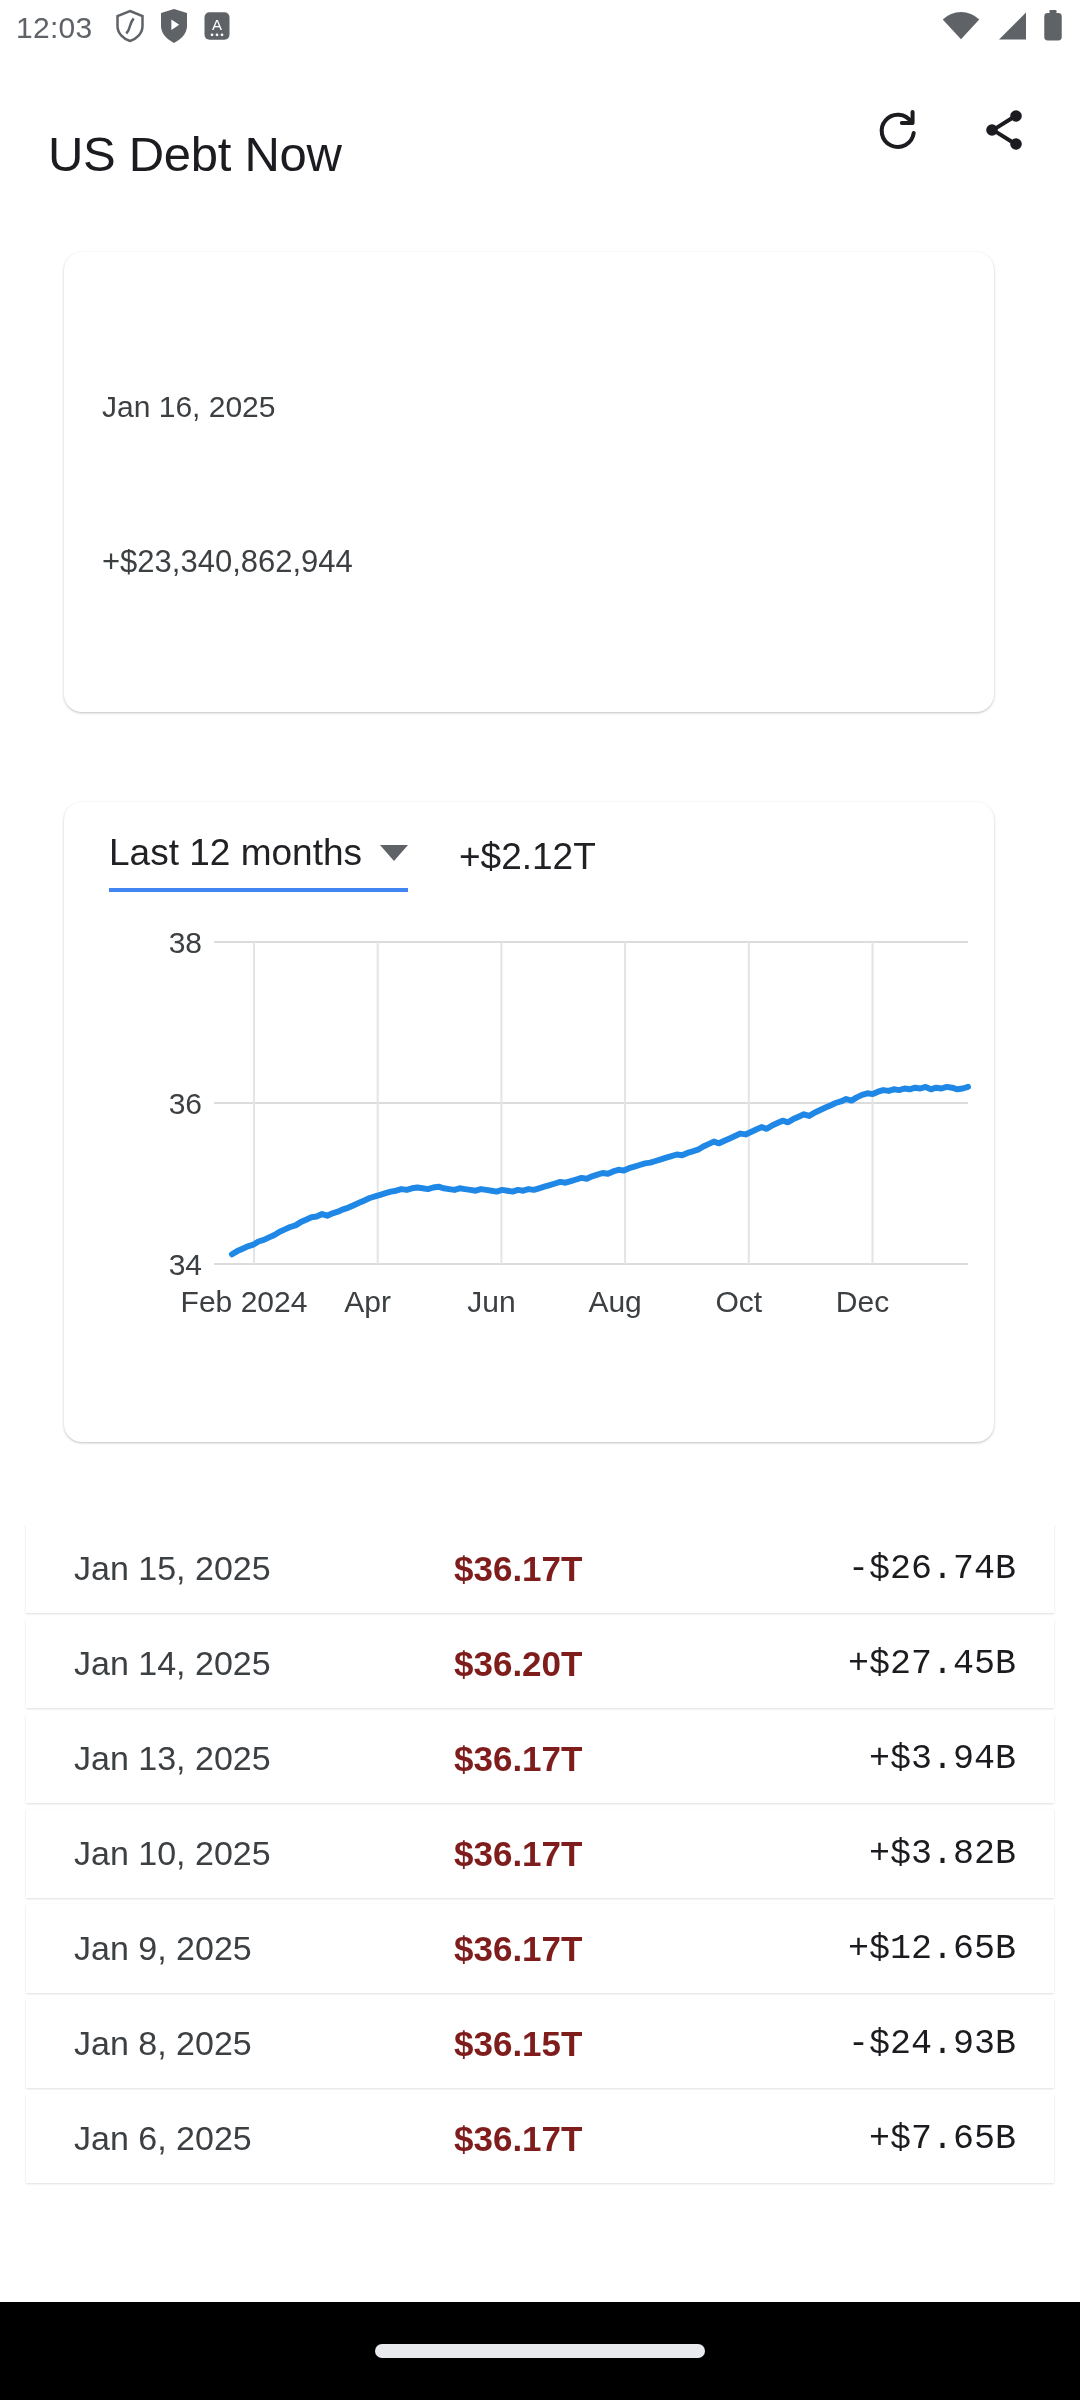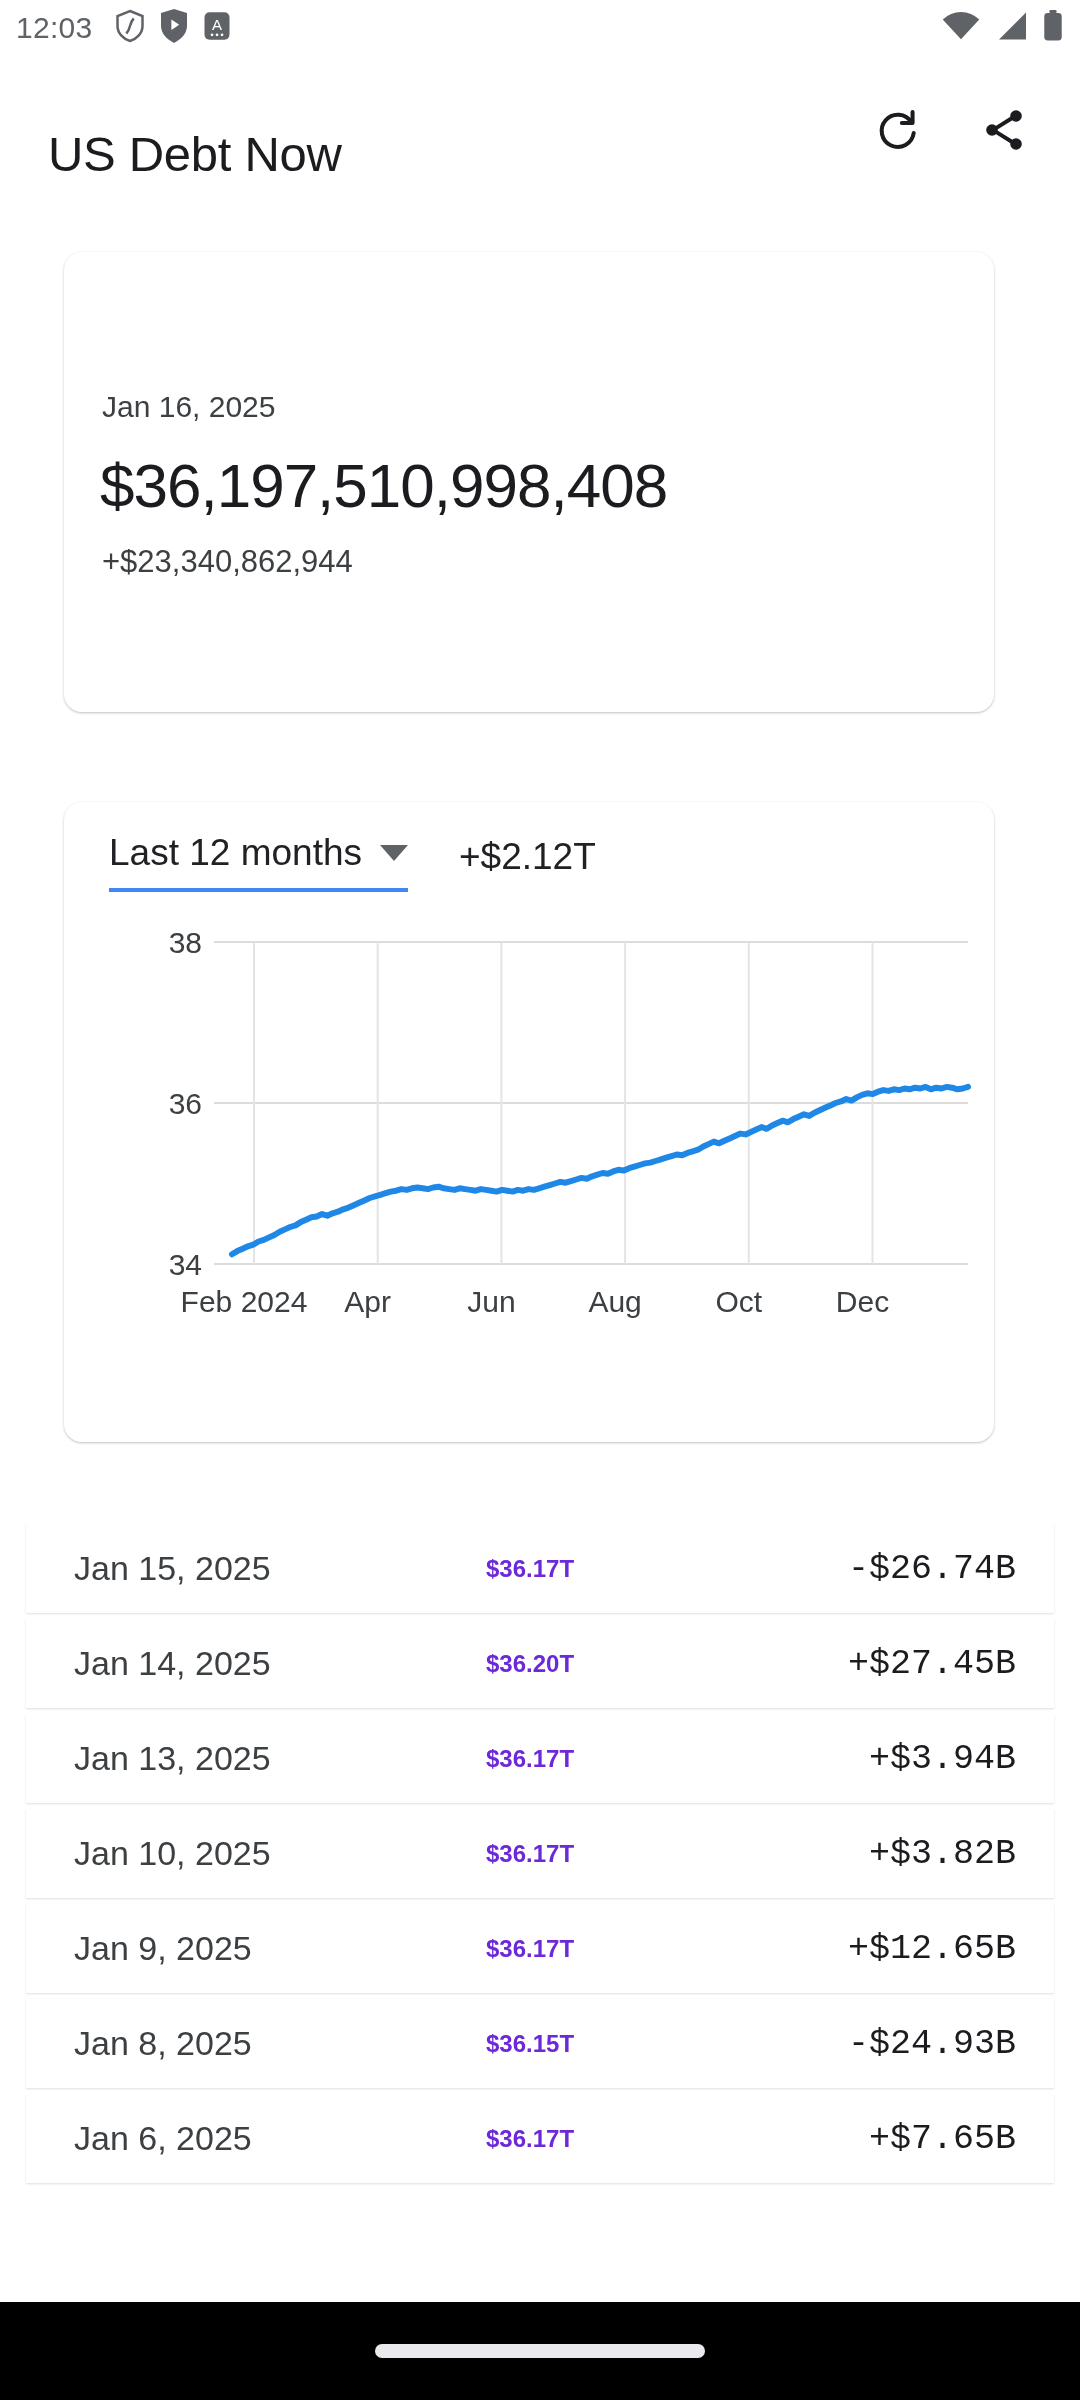--- a/index.html
+++ b/index.html
@@ -64,21 +64,21 @@
 
   
   .rows { position: absolute; left: 0; top: 1524px; width: 1080px; }
   .row {
     position: relative; margin: 0 26px 6px 26px; height: 89px;
     background: #ffffff;
     box-shadow: 0 1px 2px rgba(0,0,0,0.13);
     display: flex; align-items: center;
   }
   .r-date { position: absolute; left: 48px; font-size: 34px; color: #3c4043; }
-  .r-value { position: absolute; left: 460px; font-size: 24px; color: #6d28d9; font-weight: 700; }
+  .r-value { position: absolute; left: 428px; font-size: 35px; color: #7f1d1d; font-weight: 700; }
   .r-change { position: absolute; right: 38px; font-size: 35px; color: #1c1b1f; text-align: right; font-family: Liberation Mono, monospace; }
 
   
   .navbar { position: absolute; left: 0; bottom: 0; width: 1080px; height: 98px; background: #000000; display: flex; align-items: center; justify-content: center; }
   .home-pill { width: 330px; height: 14px; border-radius: 8px; background: #e8eaed; }
 </style>
 </head>
 <body>
 
 <div class="screen">
@@ -147,21 +147,20 @@
             <circle cx="6" cy="12" r="2.9" fill="#1c1b1f"></circle>
             <path d="M8.6 10.7 L15.5 6.4 M8.6 13.3 L15.5 17.6" stroke="#1c1b1f" stroke-width="2" stroke-linecap="round"></path>
           </svg>
         </span>
       </span>
     </span>
   </div>
 
   <div class="card card-debt">
     <div class="debt-date">Jan 16, 2025</div>
-    <div class="debt-amount">$36,197,510,998,408</div>
     <div class="debt-change">+$23,340,862,944</div>
   </div>
 
   <div class="card card-chart">
     <div class="range-select">
       <span class="range-label">Last 12 months</span>
       <span class="caret"></span>
     </div>
     <div class="range-delta">+$2.12T</div>
     <svg class="plot" id="plot-svg" viewBox="0 0 930 430" preserveAspectRatio="none">

